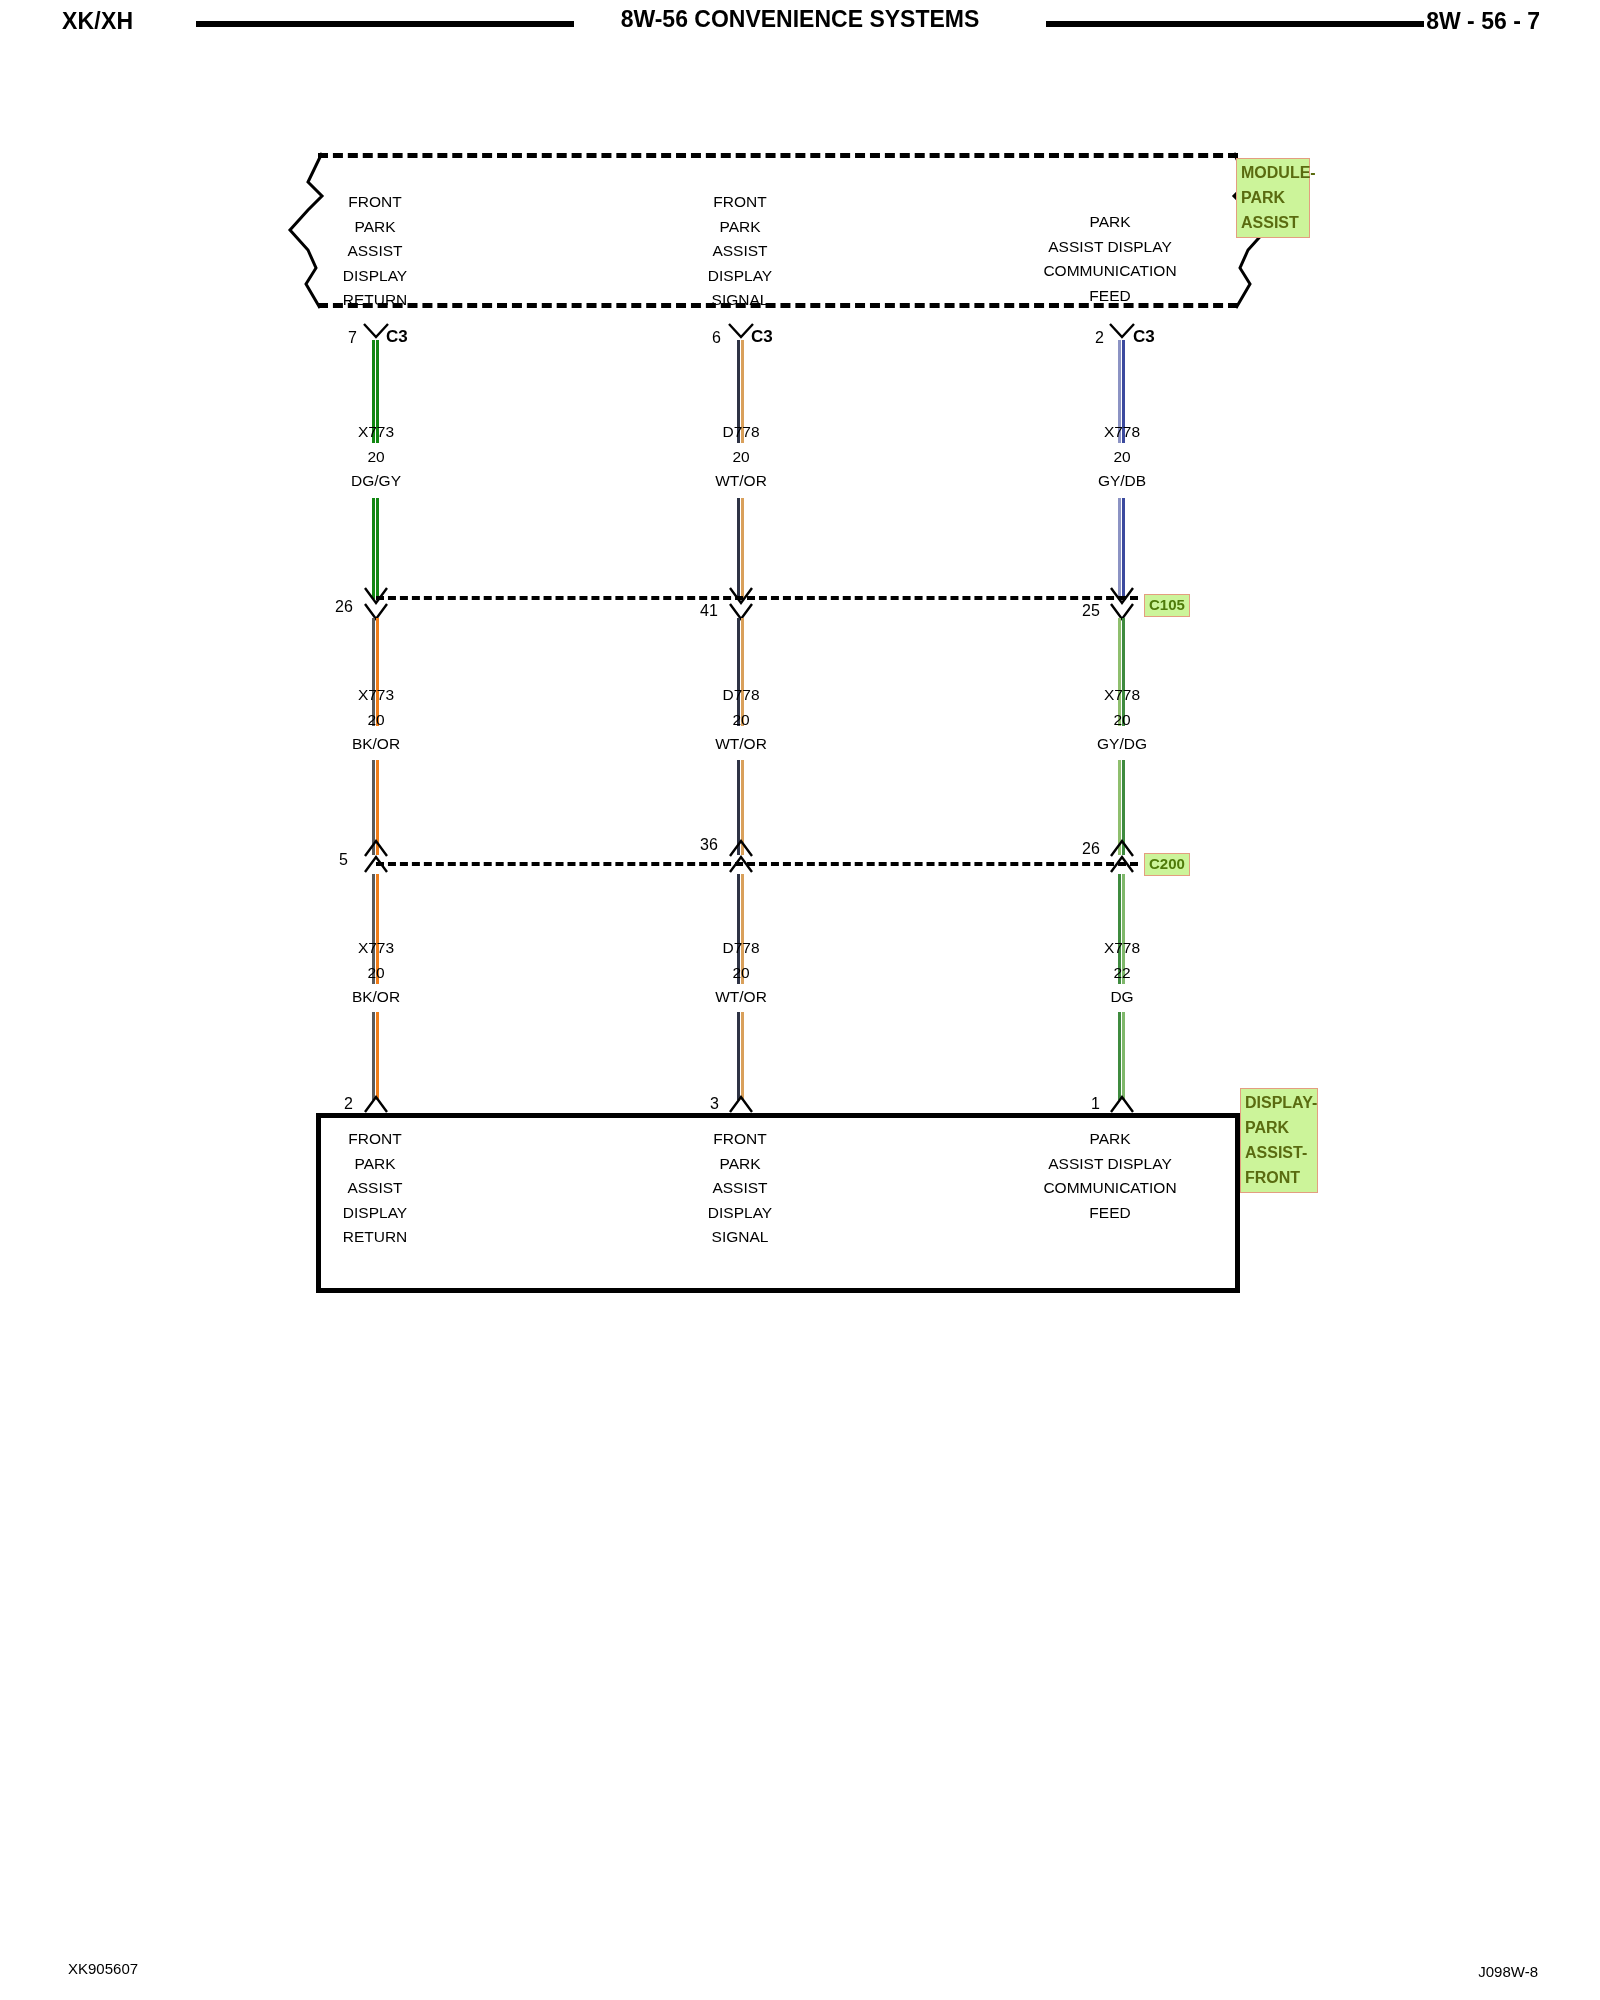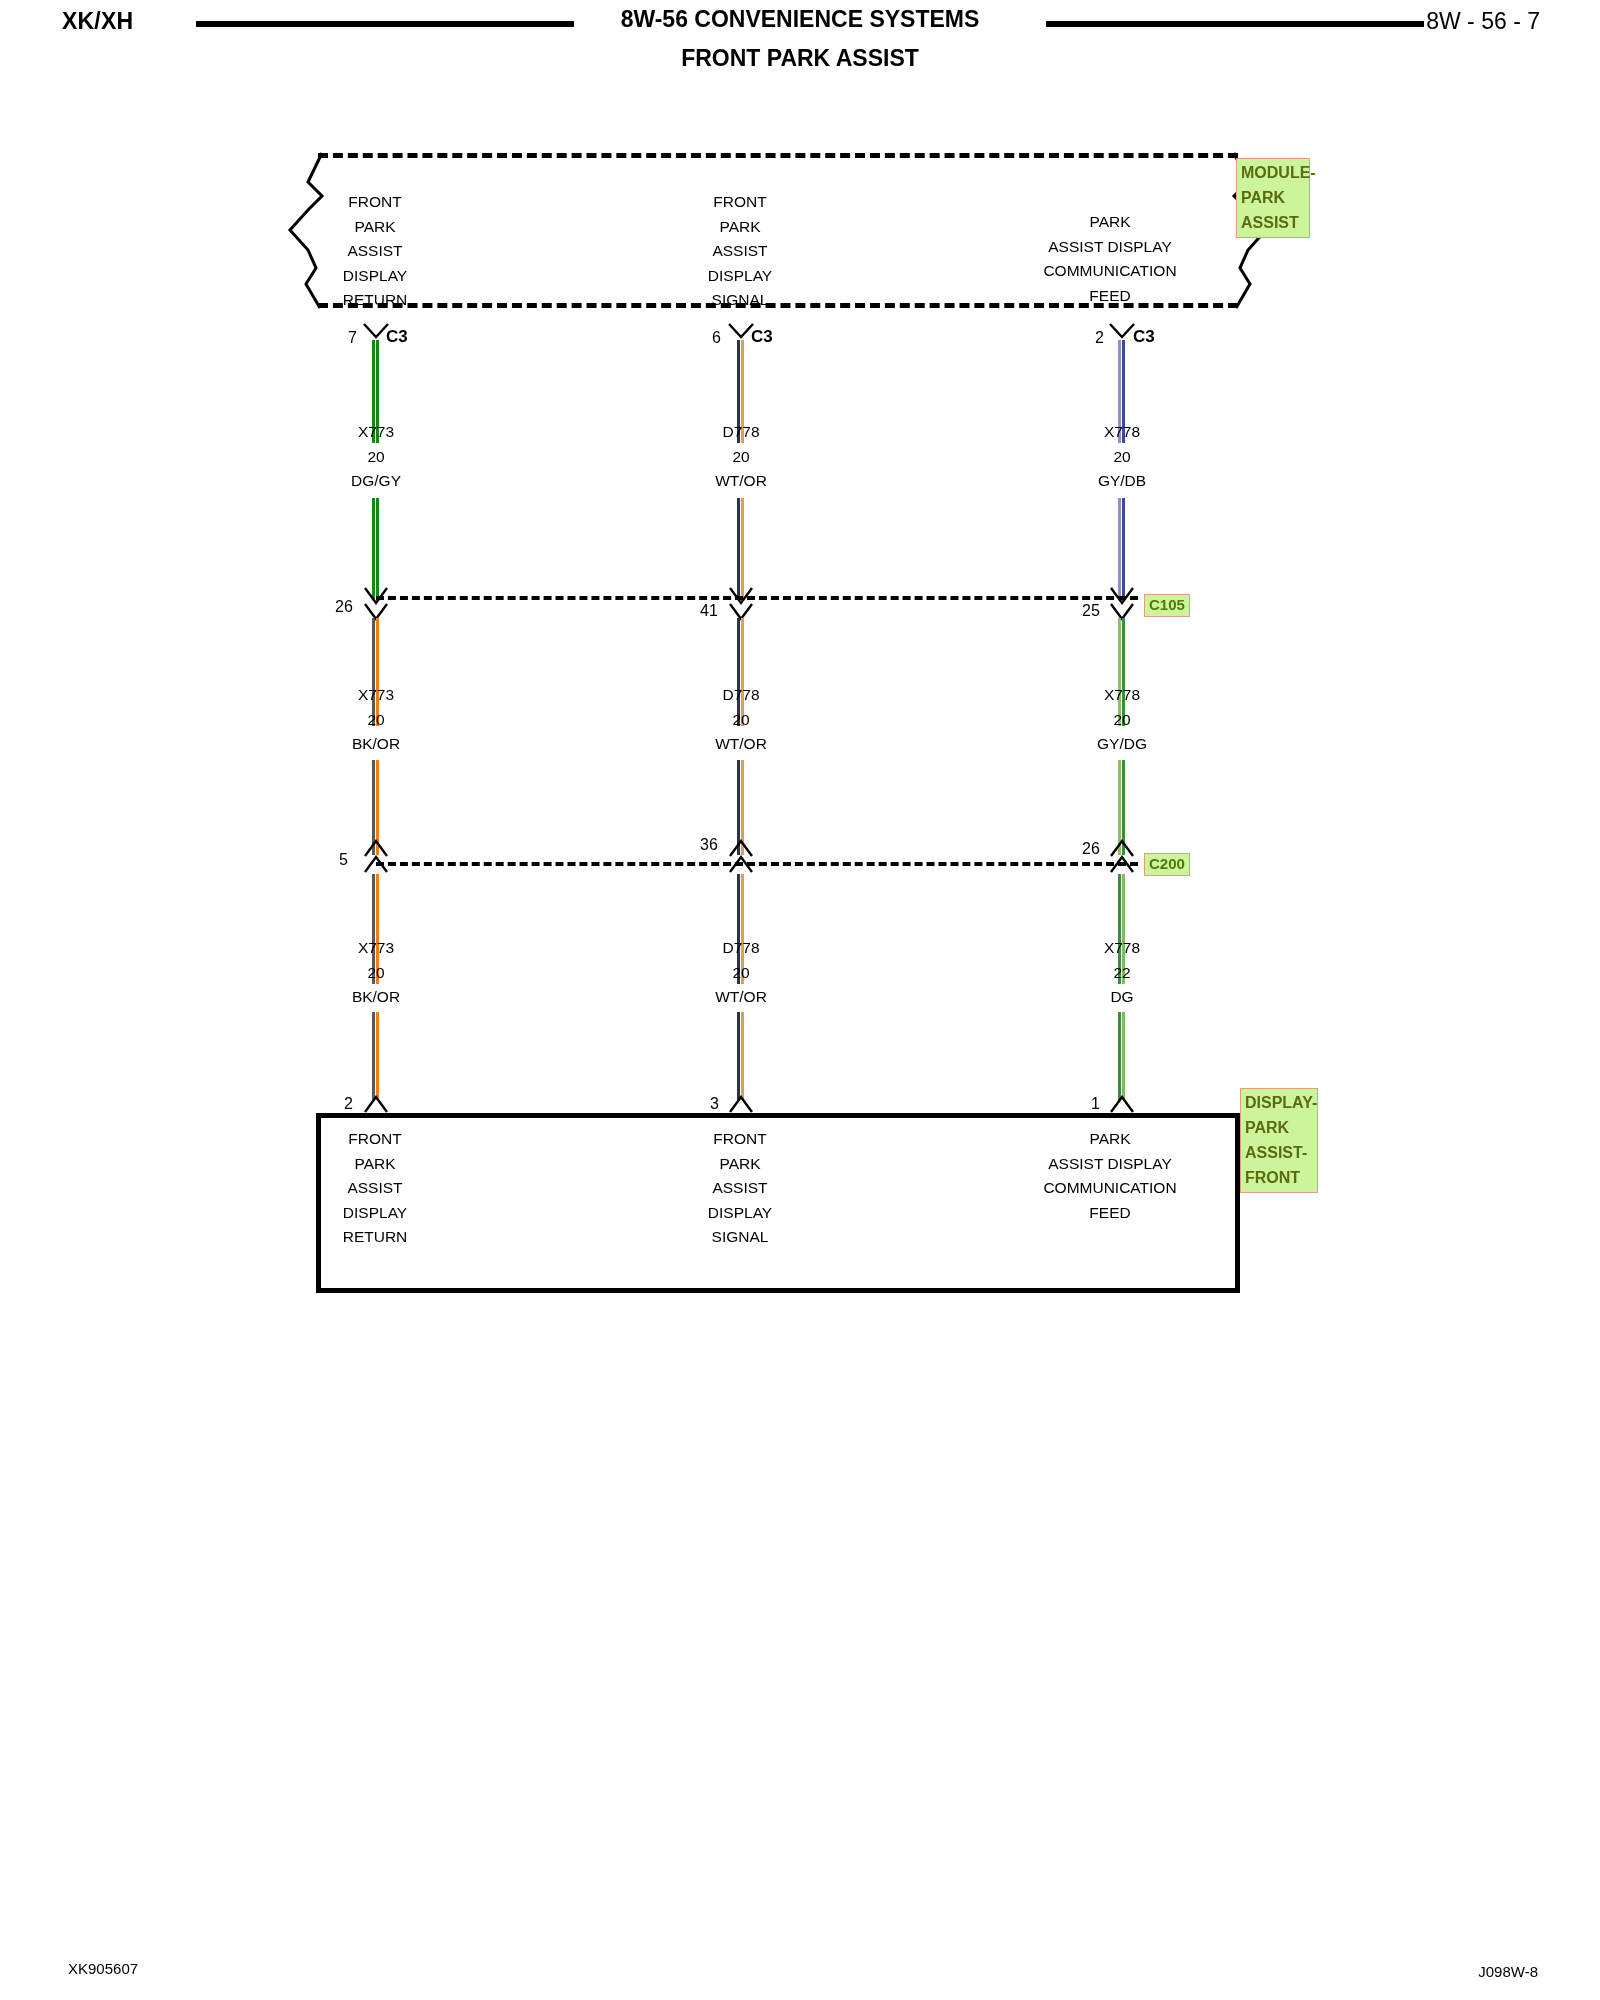--- a/index.html
+++ b/index.html
@@ -8,21 +8,21 @@
     font-family:"Liberation Sans","DejaVu Sans",sans-serif;
     color:#000;
   }
   
   .hdr{position:absolute;top:0;left:0;width:1600px;height:90px;}
   .hdr-left{position:absolute;left:62px;top:8px;font-size:23px;font-weight:bold;letter-spacing:.2px;}
   .hdr-rule-l{position:absolute;left:196px;top:21px;width:378px;height:6px;background:#000;}
   .hdr-rule-r{position:absolute;left:1046px;top:21px;width:378px;height:6px;background:#000;}
   .hdr-title{position:absolute;left:0;top:6px;width:1600px;text-align:center;font-size:23px;font-weight:bold;}
   .hdr-sub{position:absolute;left:0;top:45px;width:1600px;text-align:center;font-size:23px;font-weight:bold;}
-  .hdr-right{position:absolute;right:60px;top:8px;font-size:23px;font-weight:normal;}
+  .hdr-right{position:absolute;right:60px;top:8px;font-size:23px;font-weight:bold;}
 
   
   .ftr-left{position:absolute;left:68px;top:1960px;font-size:15px;}
   .ftr-right{position:absolute;right:62px;top:1963px;font-size:15px;}
 
   
   .diagram{position:absolute;left:0;top:0;width:1464px;height:2000px;}
 
   
   .mod-dashed{
@@ -73,21 +73,20 @@
   
   .squig{position:absolute;}
 </style>
 </head>
 <body>
 
 <div class="hdr">
   <div class="hdr-left">XK/XH</div>
   <div class="hdr-rule-l"></div>
   <div class="hdr-title">8W-56 CONVENIENCE SYSTEMS</div>
-  <div class="hdr-sub">FRONT PARK ASSIST</div>
   <div class="hdr-rule-r"></div>
   <div class="hdr-right">8W - 56 - 7</div>
 </div>
 
 <div class="diagram">
 
   <div class="mod-dashed"></div>
 
   <svg class="squig" style="left:286px;top:150px;" width="44" height="162" viewBox="0 0 44 162">
     <path d="M36 3 L22 32 L36 46 L22 60 L4 80 L22 100 L30 118 L20 134 L34 158" fill="none" stroke="#000" stroke-width="3"></path>

